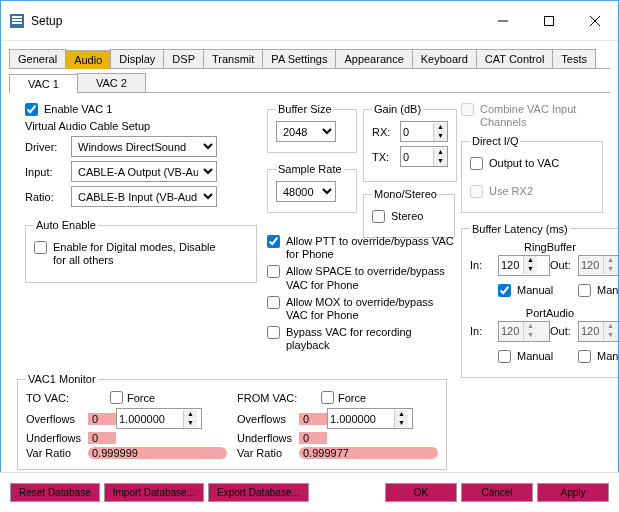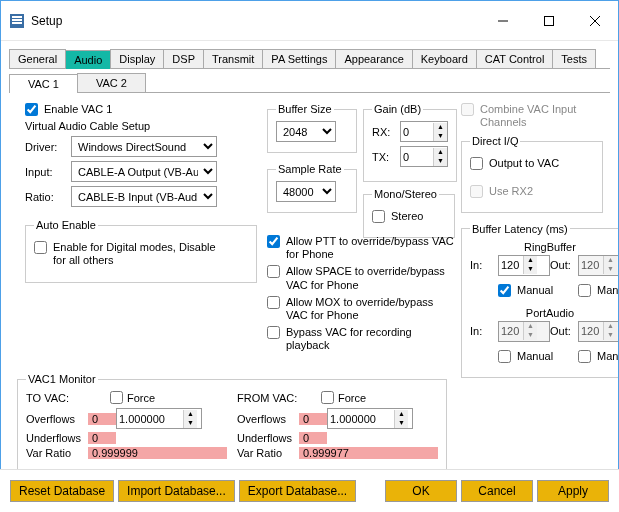--- a/index.html
+++ b/index.html
@@ -36,21 +36,21 @@
   padding: 3px 8px;
   border: 1px solid #aaa;
   border-bottom: none;
   background: #f0f0f0;
   font-size: 11px;
   position: relative;
   margin-right: -1px;
   cursor: pointer;
 }
 .main-tabs .tab.active {
-  background: #14b8a6;
+  background: #eab308;
   z-index: 1;
   top: 1px;
   border-top: 1px solid #aaa;
 }
 
 .sub-tabs {
   margin: 4px 8px 0 8px;
   display: flex;
   border-bottom: 1px solid #aaa;
 }
@@ -119,36 +119,36 @@
 
 .row { display: flex; align-items: center; margin-bottom: 4px; gap: 4px; }
 .lbl { font-size: 11px; }
 .lbl.dis { color: #888; }
 
 .ck-row { display: flex; align-items: flex-start; gap: 6px; margin: 4px 0; }
 .ck-row label { max-width: 170px; line-height: 1.2; }
 
 .monitor-grid { display: grid; grid-template-columns: 62px 28px auto; row-gap: 3px; align-items: center; font-size: 11px; }
 .stat-val { background: #f4a6a6; padding: 0 4px; display: inline-block; min-width: 10px; }
-.stat-val.wide { min-width: 54px; }
+.stat-val.wide { min-width: 54px; border-radius: 6px; }
 
 .footer {
   position: absolute;
   bottom: 0; left: 0; right: 0;
   padding: 10px;
   display: flex;
   gap: 4px;
   background: #fff;
   border-top: 1px solid #e0e0e0;
 }
 .footer button {
-  font-size: 12px;
+  font-size: 10px;
   padding: 3px 8px;
   border: 1px solid #999;
-  background: #eab308;
+  background: #be185d;
   min-width: 72px;
   cursor: pointer;
 }
 .footer .spacer { flex: 1; }
 
 .buf-grid { display: grid; grid-template-columns: 28px 52px 28px 52px; row-gap: 4px; align-items: center; }
 </style>
 </head>
 <body>
 

